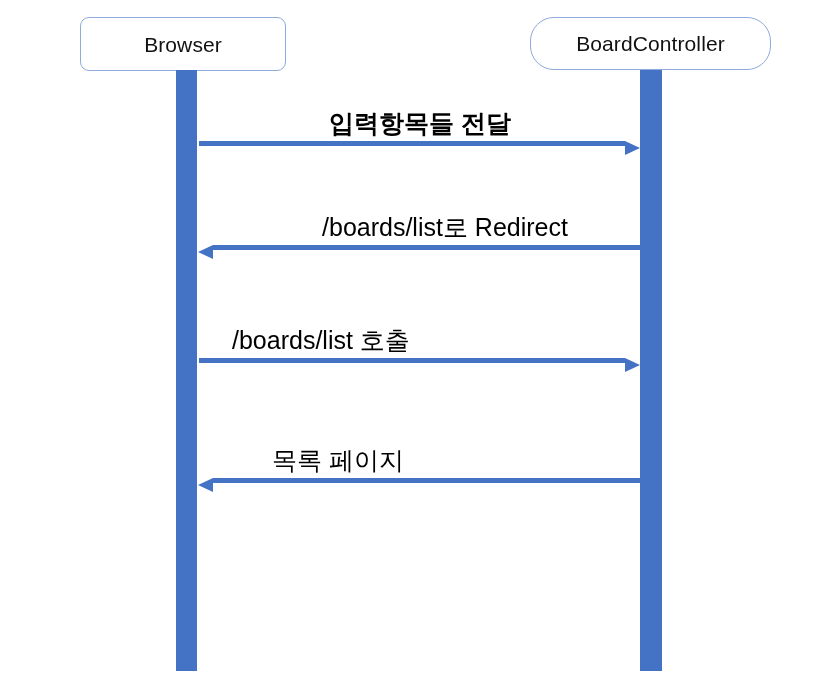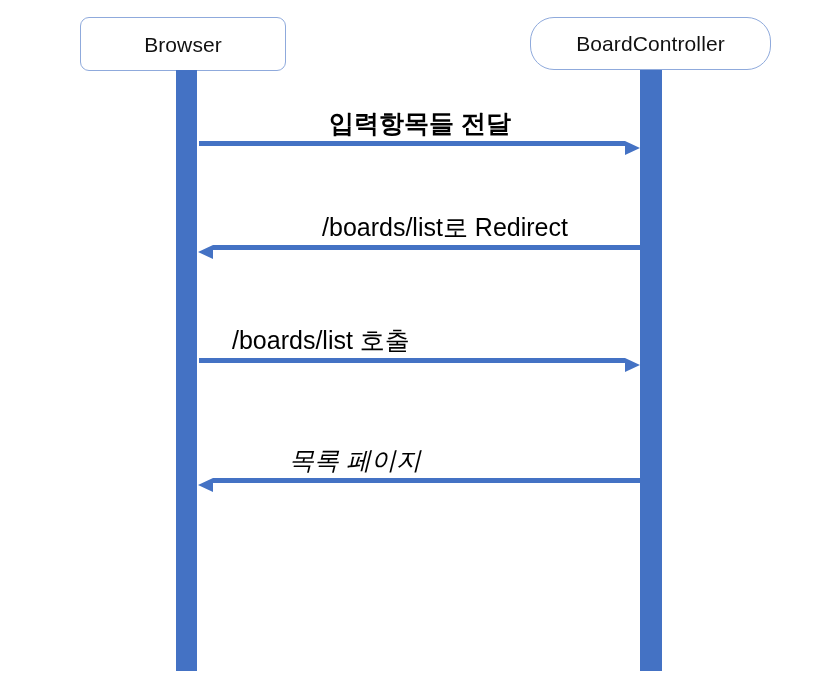--- a/index.html
+++ b/index.html
@@ -122,21 +122,21 @@
   
   #message-3 { top: 363px; }
   #message-3 .message-line { left: 199px; width: 426px; top: -5px; }
   #message-3 .message-head { left: 625px; }
   #message-3 .message-label { left: 219px; margin-left: 13px; }
 
   
   #message-4 { top: 483px; }
   #message-4 .message-line { left: 213px; width: 449px; top: -5px; }
   #message-4 .message-head { left: 198px; }
-  #message-4 .message-label { left: 355px; font-style: italic; }
+  #message-4 .message-label { left: 338px; }
 </style>
 </head>
 <body>
 
 <div id="canvas">
 
   <div class="participant-box" id="participant-browser">
     <span class="participant-label">Browser</span>
   </div>
 

